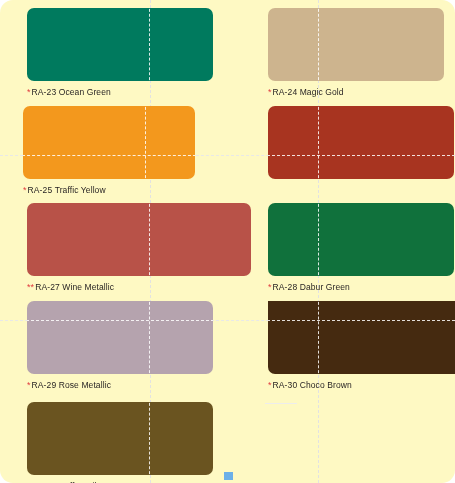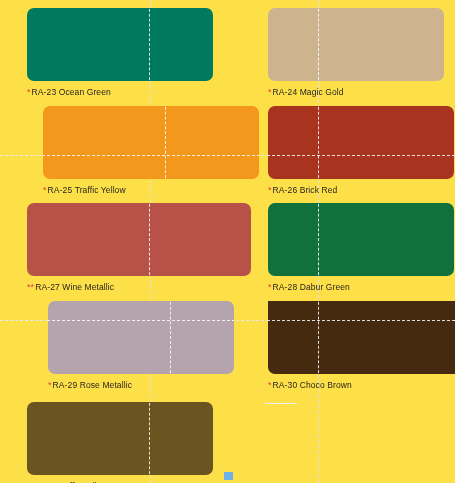--- a/index.html
+++ b/index.html
@@ -12,21 +12,22 @@
     height: 483px;
     overflow: hidden;
     font-family: "Liberation Sans", sans-serif;
     position: relative;
   }
 
   
   .page {
     position: absolute;
     inset: 0;
-    background: #fde047;
+    background: #fef9c3;
+    border-radius: 13px;
   }
 
   .guide-v {
     position: absolute;
     top: 0;
     bottom: 0;
     width: 0;
     border-left: 1px dashed #e2e2e2;
     pointer-events: none;
   }
@@ -154,59 +155,56 @@
 
     <div class="cell" style="left:268px; top:8px; width:176px;">
       <div class="swatch" style="background:#cdb48e;">
         <div class="fold-v" style="left:50px;"></div>
       </div>
       <div class="caption">
         <span class="star">*</span><span class="name"><span>RA-24</span>&nbsp;<span>Magic Gold</span></span>
       </div>
     </div>
 
-    <div class="cell" style="left:43px; top:106px; width:216px;">
+    <div class="cell" style="left:23px; top:106px; width:172px;">
       <div class="swatch" style="background:#f3981d;">
         <div class="fold-v" style="left:122px;"></div>
         <div class="fold-h" style="top:49px;"></div>
       </div>
       <div class="caption">
         <span class="star">*</span><span class="name"><span>RA-25</span>&nbsp;<span>Traffic Yellow</span></span>
       </div>
     </div>
 
     <div class="cell" style="left:268px; top:106px; width:186px;">
       <div class="swatch" style="background:#a83420;">
         <div class="fold-v" style="left:50px;"></div>
         <div class="fold-h" style="top:49px;"></div>
       </div>
-      <div class="caption">
-        <span class="star">*</span><span class="name"><span>RA-26</span>&nbsp;<span>Brick Red</span></span>
-      </div>
     </div>
 
     <div class="cell" style="left:27px; top:203px; width:224px;">
       <div class="swatch" style="background:#b85248;">
         <div class="fold-v" style="left:122px;"></div>
       </div>
       <div class="caption">
         <span class="star">**</span><span class="name"><span>RA-27</span>&nbsp;<span>Wine Metallic</span></span>
       </div>
     </div>
 
     <div class="cell" style="left:268px; top:203px; width:186px;">
       <div class="swatch" style="background:#10713c;">
         <div class="fold-v" style="left:50px;"></div>
       </div>
       <div class="caption">
         <span class="star">*</span><span class="name"><span>RA-28</span>&nbsp;<span>Dabur Green</span></span>
       </div>
     </div>
 
-    <div class="cell" style="left:27px; top:301px; width:186px;margin-left:21px;">
+    <div class="cell" style="left:27px; top:301px; width:186px;">
       <div class="swatch" style="background:#b5a3ae;">
         <div class="fold-v" style="left:122px;"></div>
         <div class="fold-h" style="top:19px;"></div>
       </div>
       <div class="caption">
         <span class="star">*</span><span class="name"><span>RA-29</span>&nbsp;<span>Rose Metallic</span></span>
       </div>
     </div>
 
     <div class="cell" style="left:268px; top:301px; width:221px;">

